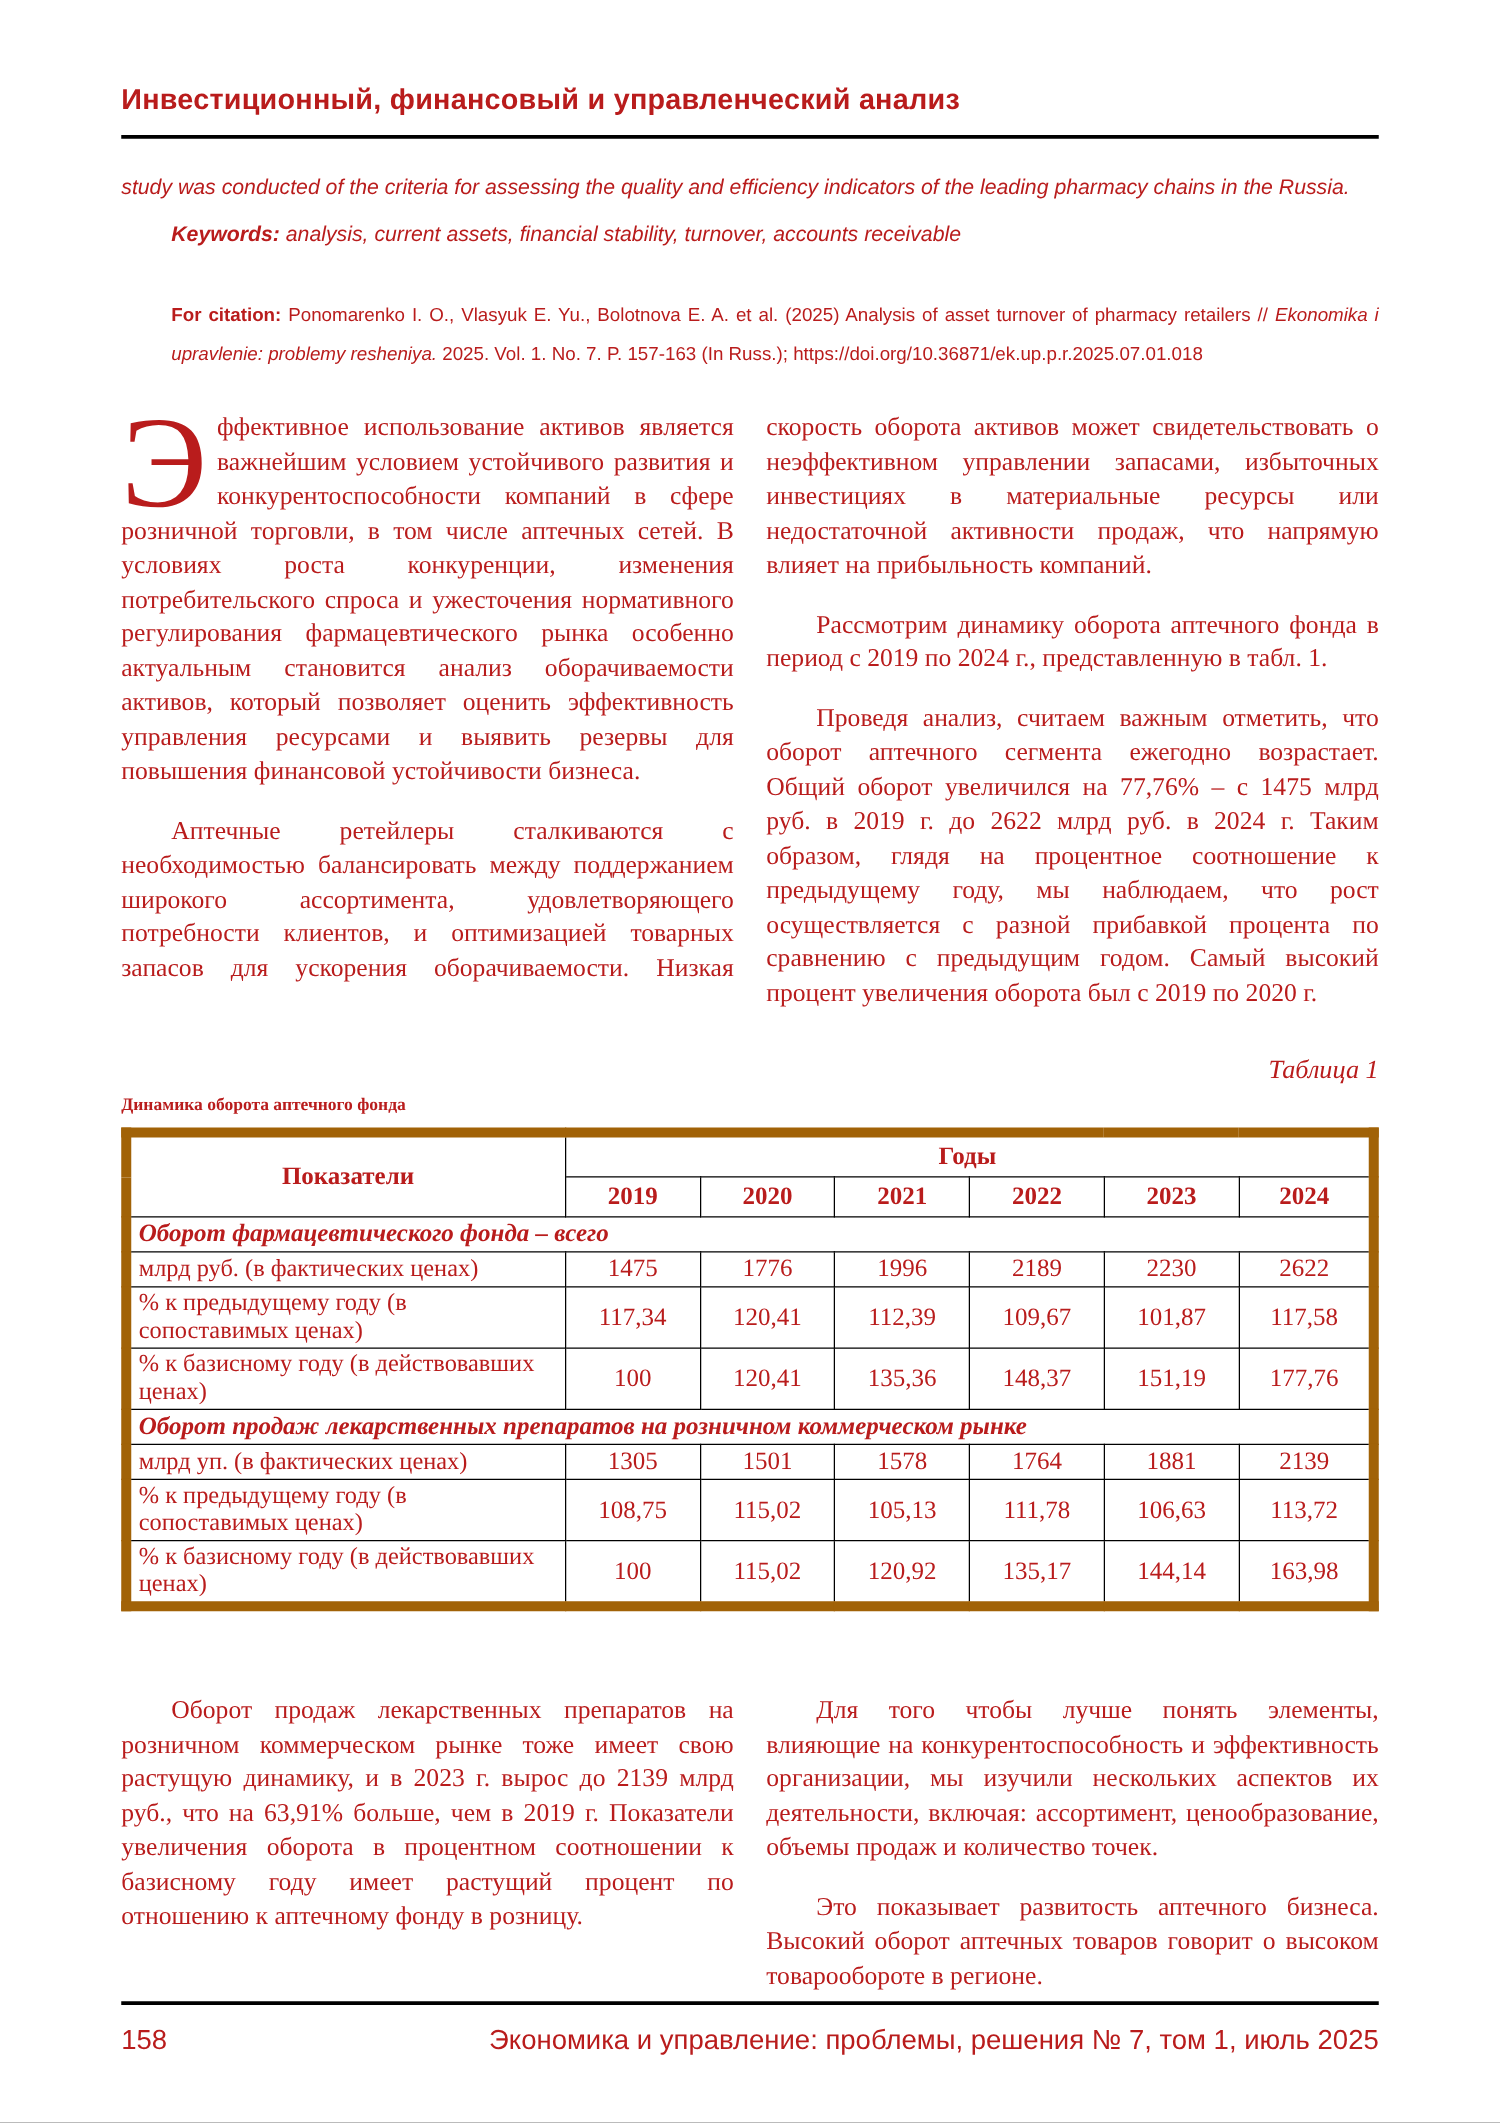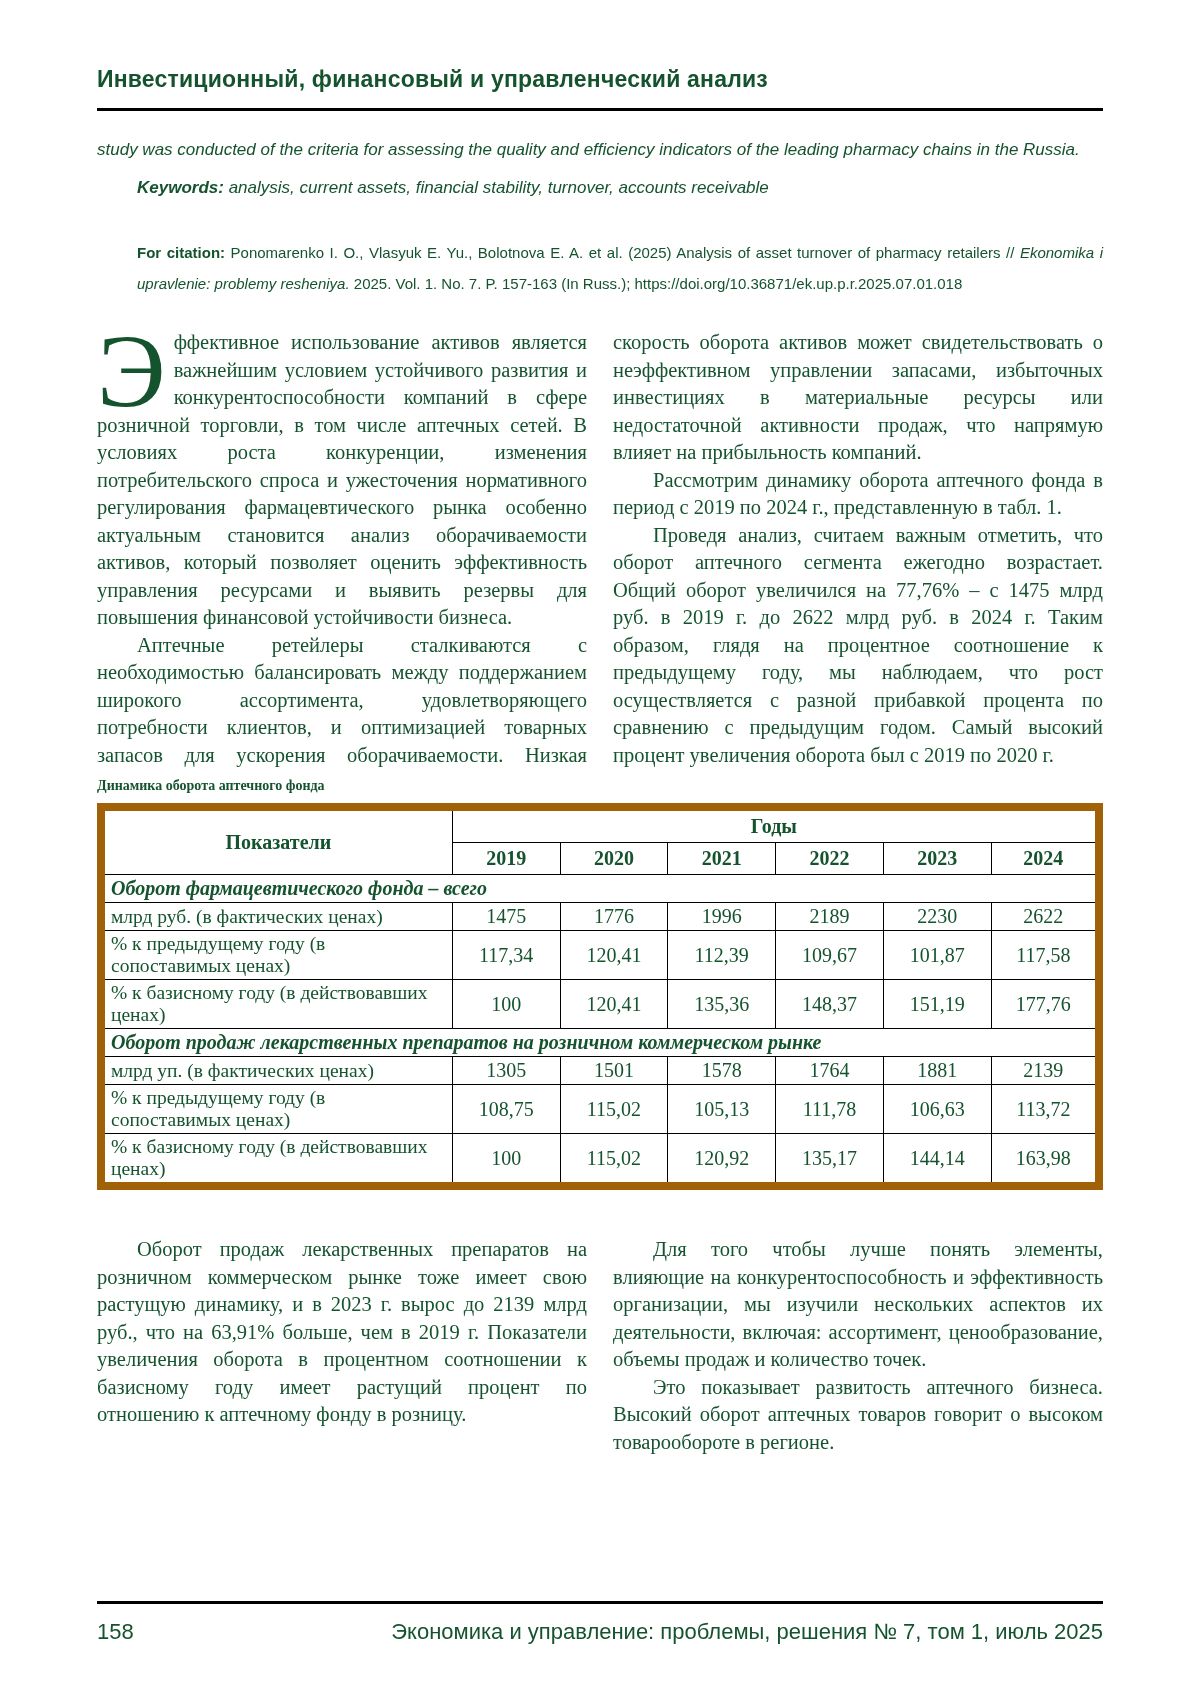--- a/index.html
+++ b/index.html
@@ -3,21 +3,21 @@
 <meta charset="utf-8">
 <style>
   html,body { margin:0; padding:0; background:#888; }
   .page {
     position:relative;
     width:1200px; height:1698px;
     margin:0 auto;
     background:#ffffff;
     box-sizing:border-box;
     padding:66px 97px 0 97px;
-    color:#14532d;
+    color:#b91c1c;
     font-family:"Liberation Serif", serif;
   }
   
   .running-head {
     font-family:"Liberation Sans", sans-serif;
     font-weight:bold;
     font-size:23px;
     margin:0;
     padding:0 0 15px 0;
     border-bottom:3px solid #000;
@@ -53,21 +53,21 @@
     gap:26px;
     margin-top:30px;
   }
   .col {
     flex:1 1 0;
     font-size:20.5px;
     line-height:27.5px;
     text-align:justify;
   }
   .col p { margin:0; }
-  .col p.indent { text-indent:40px; }
+  .col p.indent { text-indent:40px;margin-top:20px; }
   .col p.cont { text-align-last:justify; }
   .dropcap {
     float:left;
     font-size:104px;
     line-height:80px;
     padding:2px 8px 0 0;
     font-family:"Liberation Serif", serif;
   }
   
   .tbl-caption {
@@ -135,20 +135,21 @@
       <p><span class="dropcap">Э</span><span>ффективное использование активов является важнейшим условием устойчивого развития и конкурентоспособности компаний в сфере розничной торговли, в том числе аптечных сетей. В условиях роста конкуренции, изменения потребительского спроса и ужесточения нормативного регулирования фармацевтического рынка особенно актуальным становится анализ оборачиваемости активов, который позволяет оценить эффективность управления ресурсами и выявить резервы для повышения финансовой устойчивости бизнеса.</span></p>
       <p class="indent cont">Аптечные ретейлеры сталкиваются с необходимостью балансировать между поддержанием широкого ассортимента, удовлетворяющего потребности клиентов, и оптимизацией товарных запасов для ускорения оборачиваемости. Низкая</p>
     </div>
     <div class="col">
       <p>скорость оборота активов может свидетельствовать о неэффективном управлении запасами, избыточных инвестициях в материальные ресурсы или недостаточной активности продаж, что напрямую влияет на прибыльность компаний.</p>
       <p class="indent">Рассмотрим динамику оборота аптечного фонда в период с 2019 по 2024 г., представленную в табл. 1.</p>
       <p class="indent">Проведя анализ, считаем важным отметить, что оборот аптечного сегмента ежегодно возрастает. Общий оборот увеличился на 77,76% – с 1475 млрд руб. в 2019 г. до 2622 млрд руб. в 2024 г. Таким образом, глядя на процентное соотношение к предыдущему году, мы наблюдаем, что рост осуществляется с разной прибавкой процента по сравнению с предыдущим годом. Самый высокий процент увеличения оборота был с 2019 по 2020 г.</p>
     </div>
   </section>
 
+  <div class="tbl-caption">Таблица 1</div>
   <div class="tbl-title">Динамика оборота аптечного фонда</div>
 
   <table class="data">
     <tbody>
       <tr>
         <th rowspan="2">Показатели</th>
         <th colspan="6">Годы</th>
       </tr>
       <tr>
         <th class="year">2019</th>

